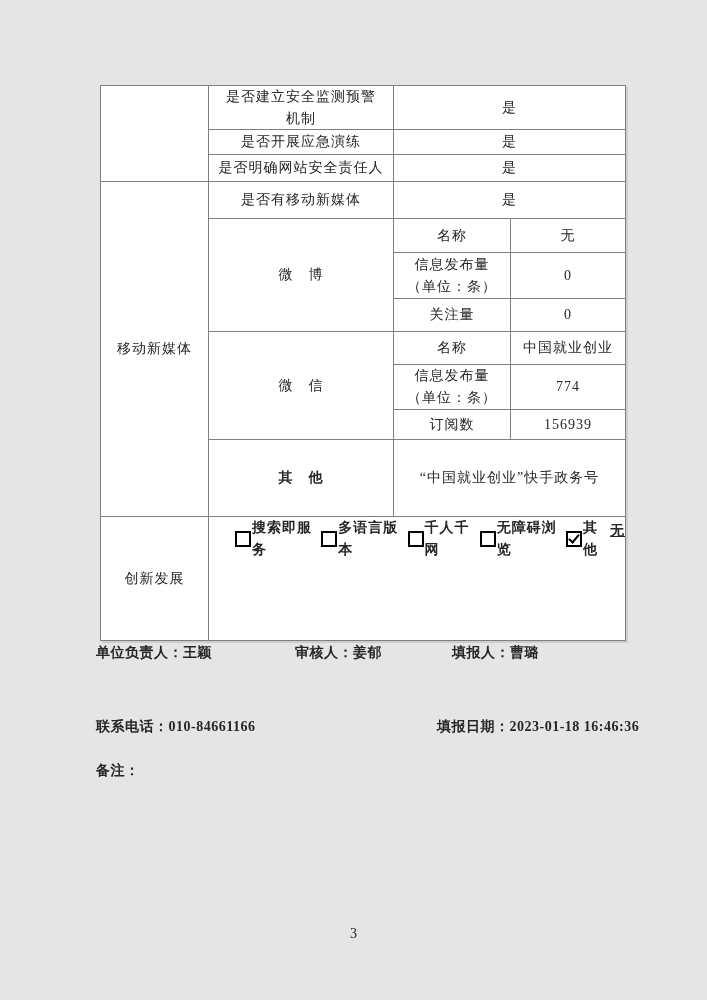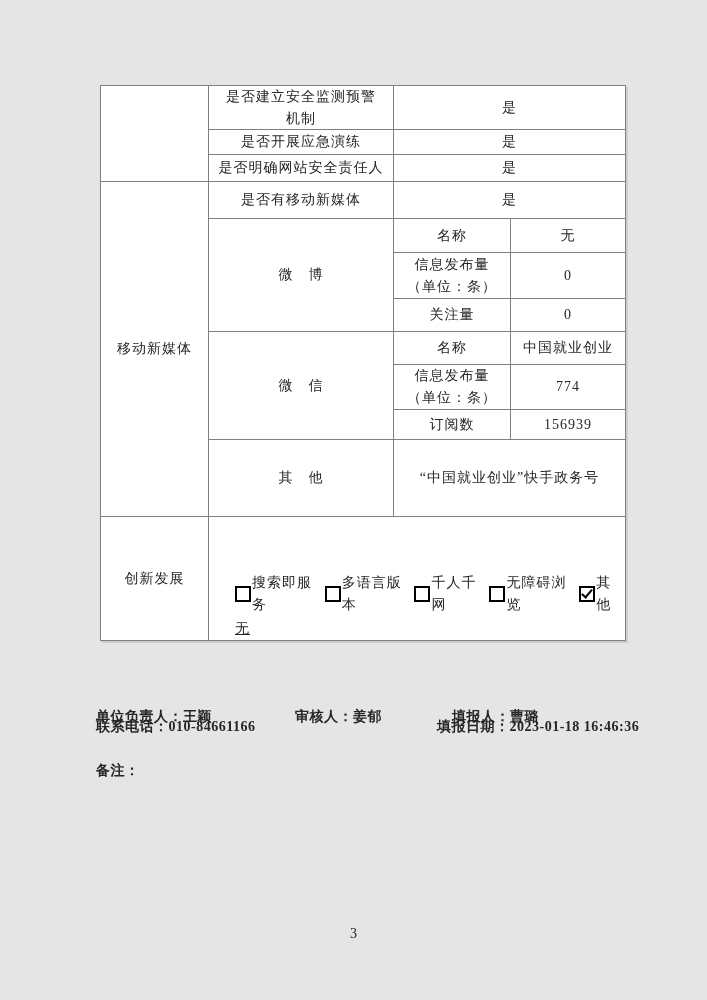--- a/index.html
+++ b/index.html
@@ -41,42 +41,42 @@
   .a-mob {grid-area:4/1/12/2;}
   .a-r4l{grid-area:4/2/5/3;} .a-r4v{grid-area:4/3/5/5;}
   .a-wb {grid-area:5/2/8/3;}
   .a-wb1n{grid-area:5/3/6/4;} .a-wb1v{grid-area:5/4/6/5;}
   .a-wb2n{grid-area:6/3/7/4;} .a-wb2v{grid-area:6/4/7/5;}
   .a-wb3n{grid-area:7/3/8/4;} .a-wb3v{grid-area:7/4/8/5;}
   .a-wx {grid-area:8/2/11/3;}
   .a-wx1n{grid-area:8/3/9/4;} .a-wx1v{grid-area:8/4/9/5;}
   .a-wx2n{grid-area:9/3/10/4;} .a-wx2v{grid-area:9/4/10/5;}
   .a-wx3n{grid-area:10/3/11/4;} .a-wx3v{grid-area:10/4/11/5;}
-  .a-otl{grid-area:11/2/12/3;} .a-otv{grid-area:11/3/12/5;}
+  .a-otl{grid-area:11/2/12/3;font-weight:bold;} .a-otv{grid-area:11/3/12/5;}
   .a-inl{grid-area:12/1/13/2;}
-  .a-inv{grid-area:12/2/13/5;flex-direction:column;align-items:flex-start;justify-content:flex-end;padding-left:26px;text-align:left;}
+  .a-inv{grid-area:12/2/13/5;align-items:flex-start;justify-content:flex-start;padding-left:26px;text-align:left;font-weight:bold;}
   
   .cb-line{display:flex;align-items:center;flex-wrap:nowrap;}
   .cb-item{display:inline-flex;align-items:center;}
   .cb{
     display:inline-block;width:12px;height:12px;
     border:2px solid #000;background:#fff;
     margin:0 1px 0 0;position:relative;flex:0 0 auto;
   }
   .cb.checked::after{
     content:"";position:absolute;left:3px;top:-1px;
     width:4px;height:9px;
     border-right:2px solid #000;border-bottom:2px solid #000;
     transform:rotate(40deg);
   }
   .u{text-decoration:underline;margin-top:3px;}
   
   .footer-line{position:absolute;left:0;width:707px;height:20px;font-size:14px;font-weight:600;letter-spacing:0.5px;}
   .footer-line span{position:absolute;top:0;white-space:nowrap;}
-  .fl1{top:708px;font-family:Liberation Serif, serif;}
+  .fl1{top:644px;font-family:Liberation Serif, serif;}
   .fl2{top:718px;}
   .fl3{top:762px;}
   .pos-a{left:96px;} .pos-b{left:295px;} .pos-c{left:452px;} .pos-d{left:437px;}
   .page-number{
     position:absolute;left:0;top:926px;width:707px;
     text-align:center;font-size:14px;color:#262626;
   }
 </style>
 </head>
 <body>

